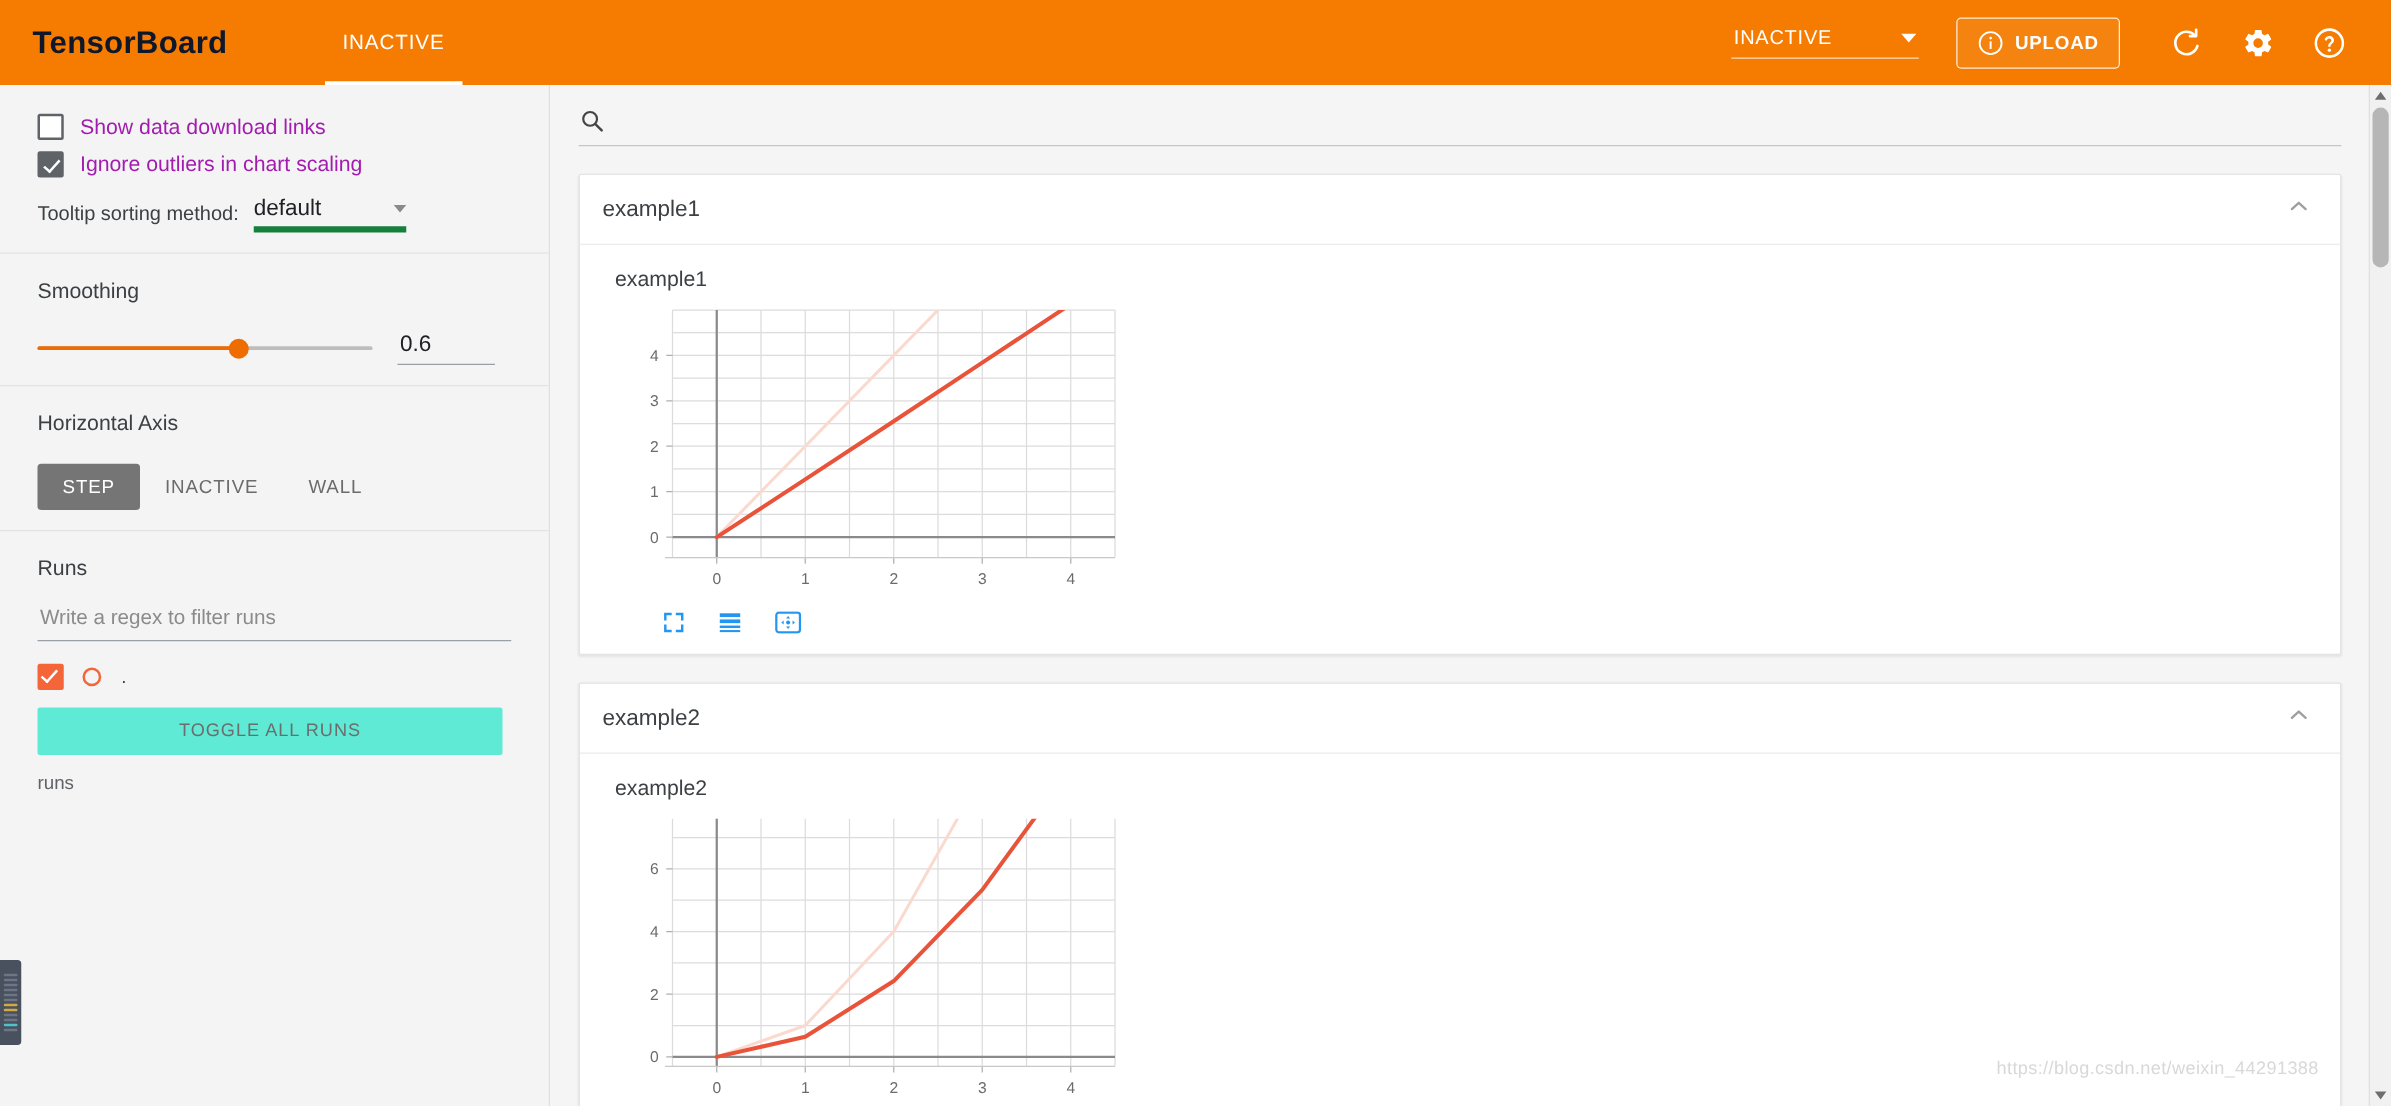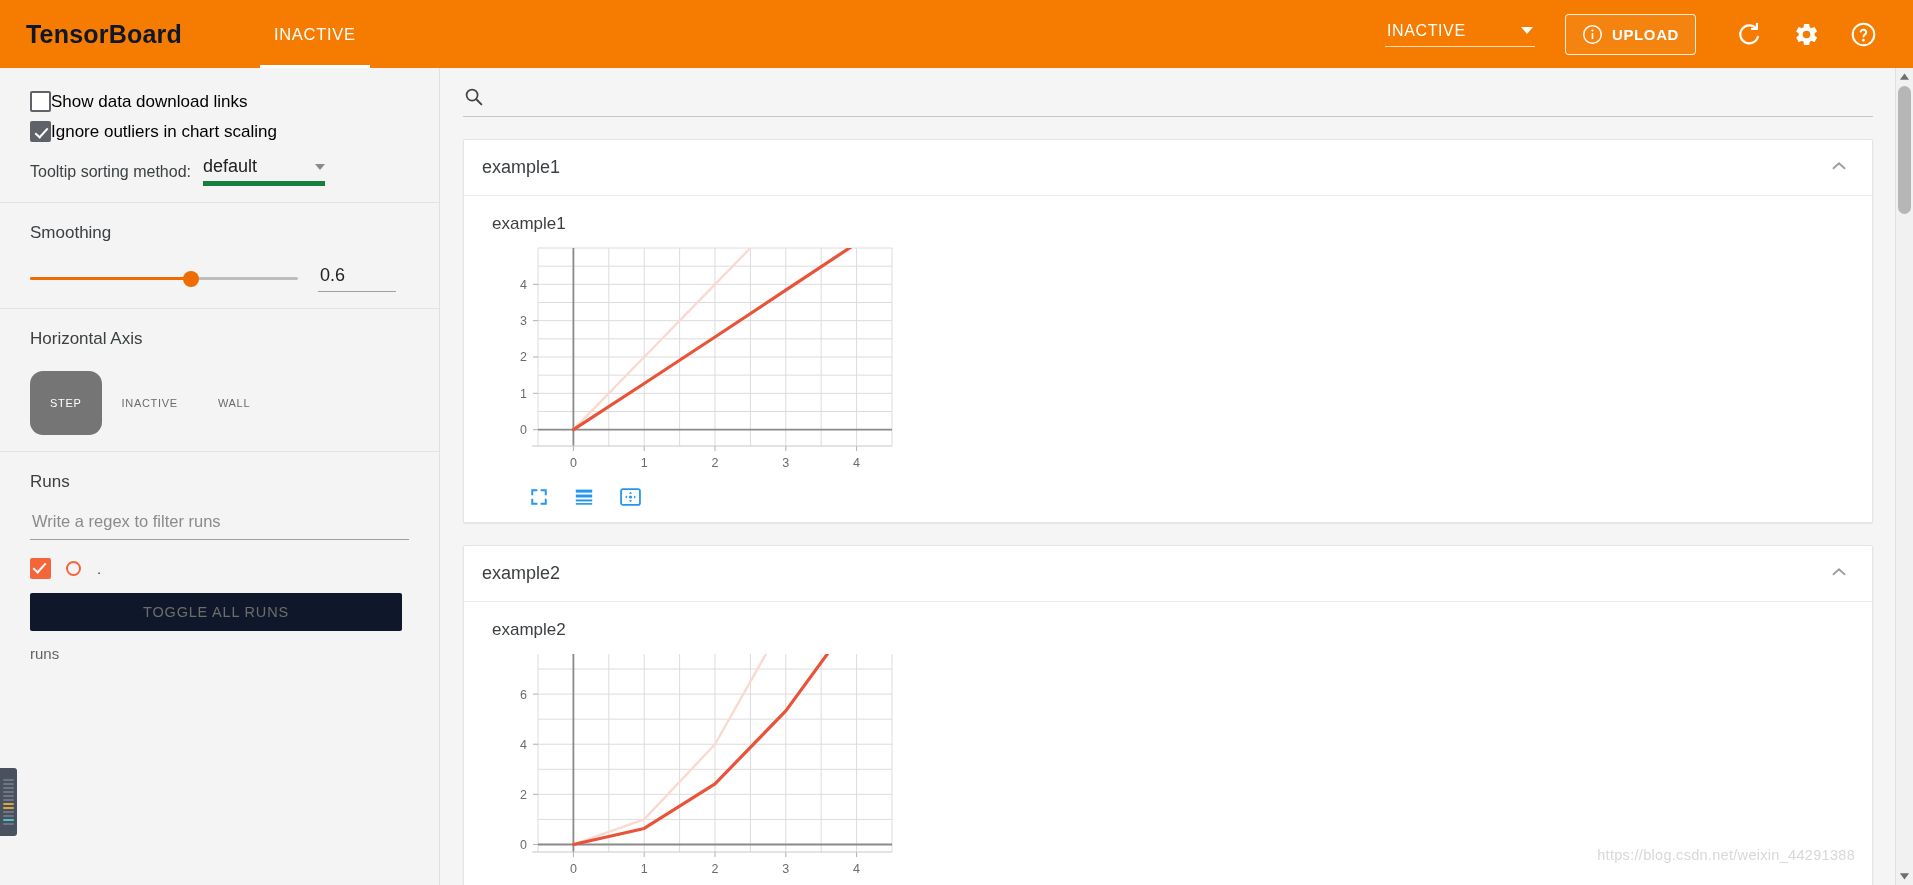--- a/index.html
+++ b/index.html
@@ -83,21 +83,21 @@
     width: 21px; height: 21px; border: 2px solid #5f6368;
     border-radius: 2px; background: #fff; flex: none;
     position: relative;
   }
   .cbox.checked { background: #5f6368; border-color: #5f6368; }
   .cbox.checked::after {
     content: ""; position: absolute; left: 6px; top: 2px;
     width: 5px; height: 11px; border: solid #fff;
     border-width: 0 2.5px 2.5px 0; transform: rotate(42deg);
   }
-  .cb-label { font-size: 17px; color: #000000; }
+  .cb-label { font-size: 17px; color: #a21caf; margin-left: 13px; }
 
   .tooltip-row { display: flex; align-items: flex-end; margin-top: 14px; }
   .tooltip-label { font-size: 16px; color: #3c4043; padding-bottom: 5px; }
   .select {
     margin-left: 12px; width: 122px;
     display: flex; align-items: center;
     border-bottom: 5px solid #15803d; padding-bottom: 4px; cursor: pointer; text-align: center;
   }
   .select-value { font-size: 18px; color: #202124; }
   .select .caret {
@@ -121,22 +121,22 @@
   }
   .smooth-val {
     margin-left: 20px; width: 78px;
     font-size: 18px; color: #202124;
     border-bottom: 1px solid #9aa0a6; padding-bottom: 5px;
     text-align: left; padding-left: 2px;
   }
 
   .axisbtns { display: flex; align-items: center; }
   .axisbtn {
-    font-size: 11px; letter-spacing: .7px; color: #6b6b6b;
-    padding: 26px 20px; border-radius: 13px; cursor: pointer;
+    font-size: 15px; letter-spacing: .7px; color: #6b6b6b;
+    padding: 10px 20px; border-radius: 3px; cursor: pointer;
   }
   .axisbtn.active { background: #757575; color: #fff; font-weight: 500; }
 
   .runs-input {
     width: 100%; border: none; background: transparent;
     border-bottom: 1px solid #9aa0a6;
     font-size: 16.5px; color: #5f6368;
     padding: 6px 2px 8px 2px; outline: none;
     font-family: Liberation Sans, sans-serif;
   }
@@ -151,21 +151,21 @@
     width: 5px; height: 11px; border: solid #fff;
     border-width: 0 2.5px 2.5px 0; transform: rotate(42deg);
   }
   .run-circle {
     width: 15px; height: 15px; border-radius: 50%;
     border: 2px solid #f4663a; margin-left: 15px; flex: none;
   }
   .run-name { font-size: 15px; color: #3c4043; margin-left: 16px; }
   .toggle-runs {
     margin-top: 14px; width: 372px; height: 38px;
-    background: #0f172a; color: #6d6d6d;
+    background: #5eead4; color: #6d6d6d;
     font-size: 14.5px; letter-spacing: .8px;
     display: flex; align-items: center; justify-content: center;
     border-radius: 2px; cursor: pointer; text-align: center;
   }
   .runs-count { font-size: 15px; color: #5f6368; margin-top: 14px; }
 
   #left-handle {
     position: absolute; left: 0; top: 700px;
     width: 17px; height: 68px;
     background: #49505e; border-radius: 0 3px 3px 0;

